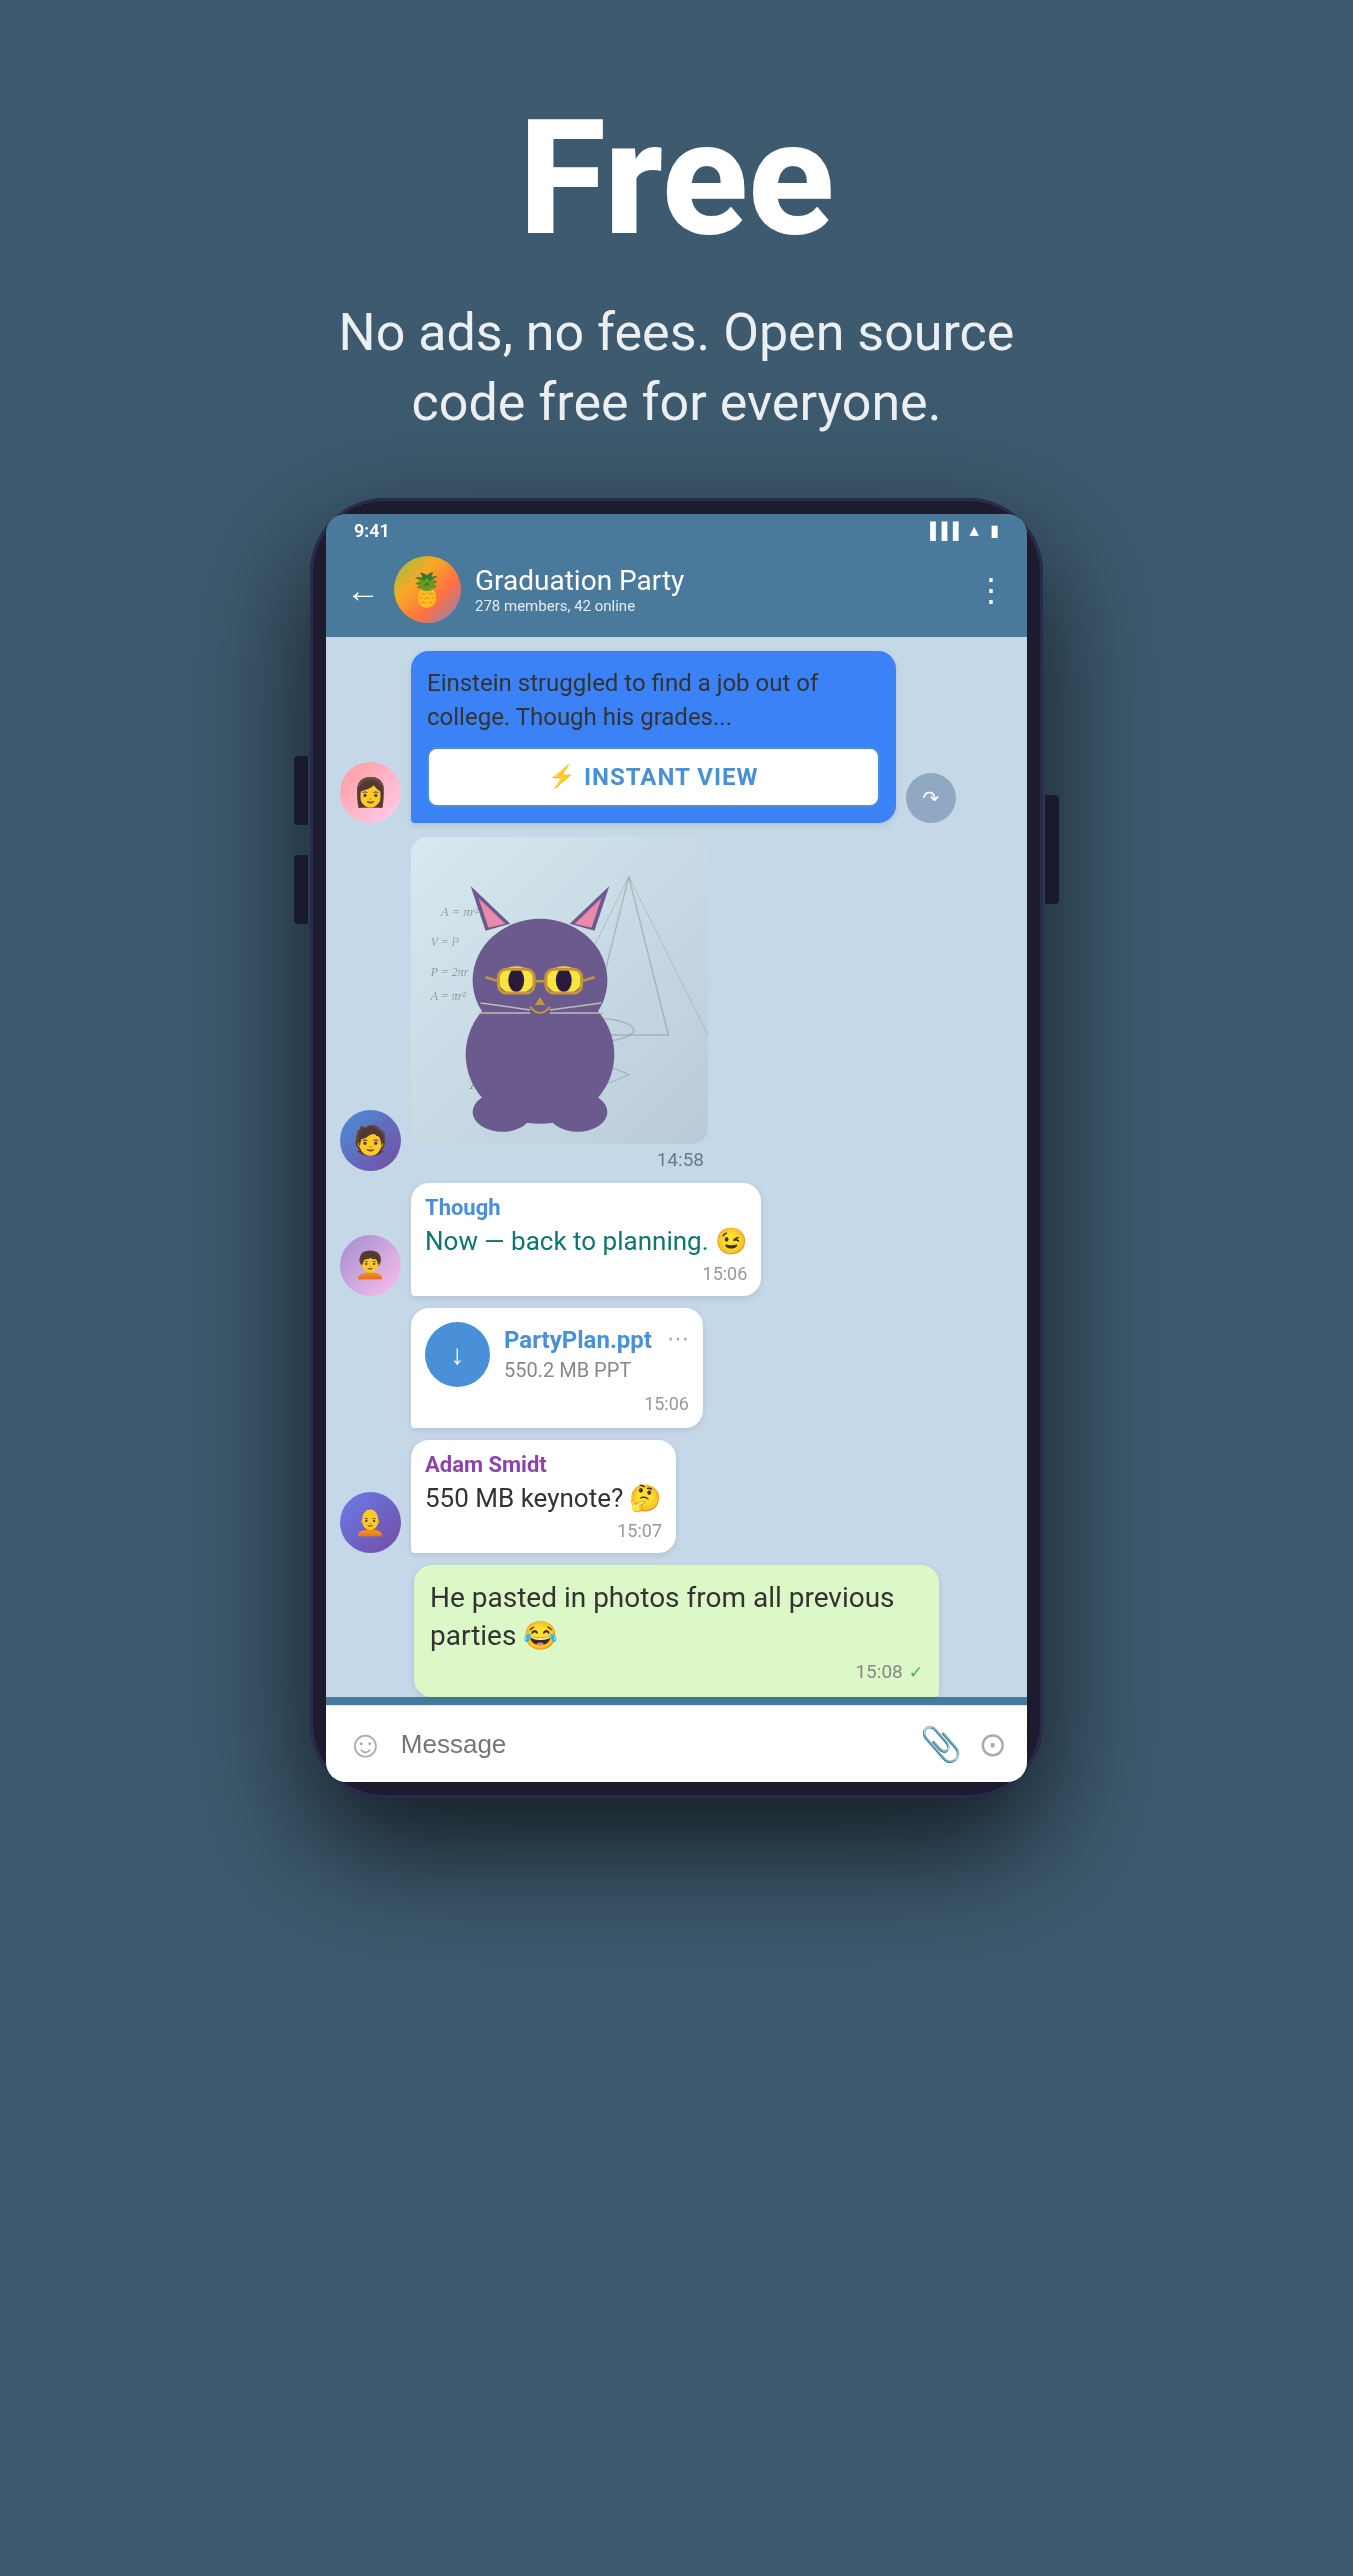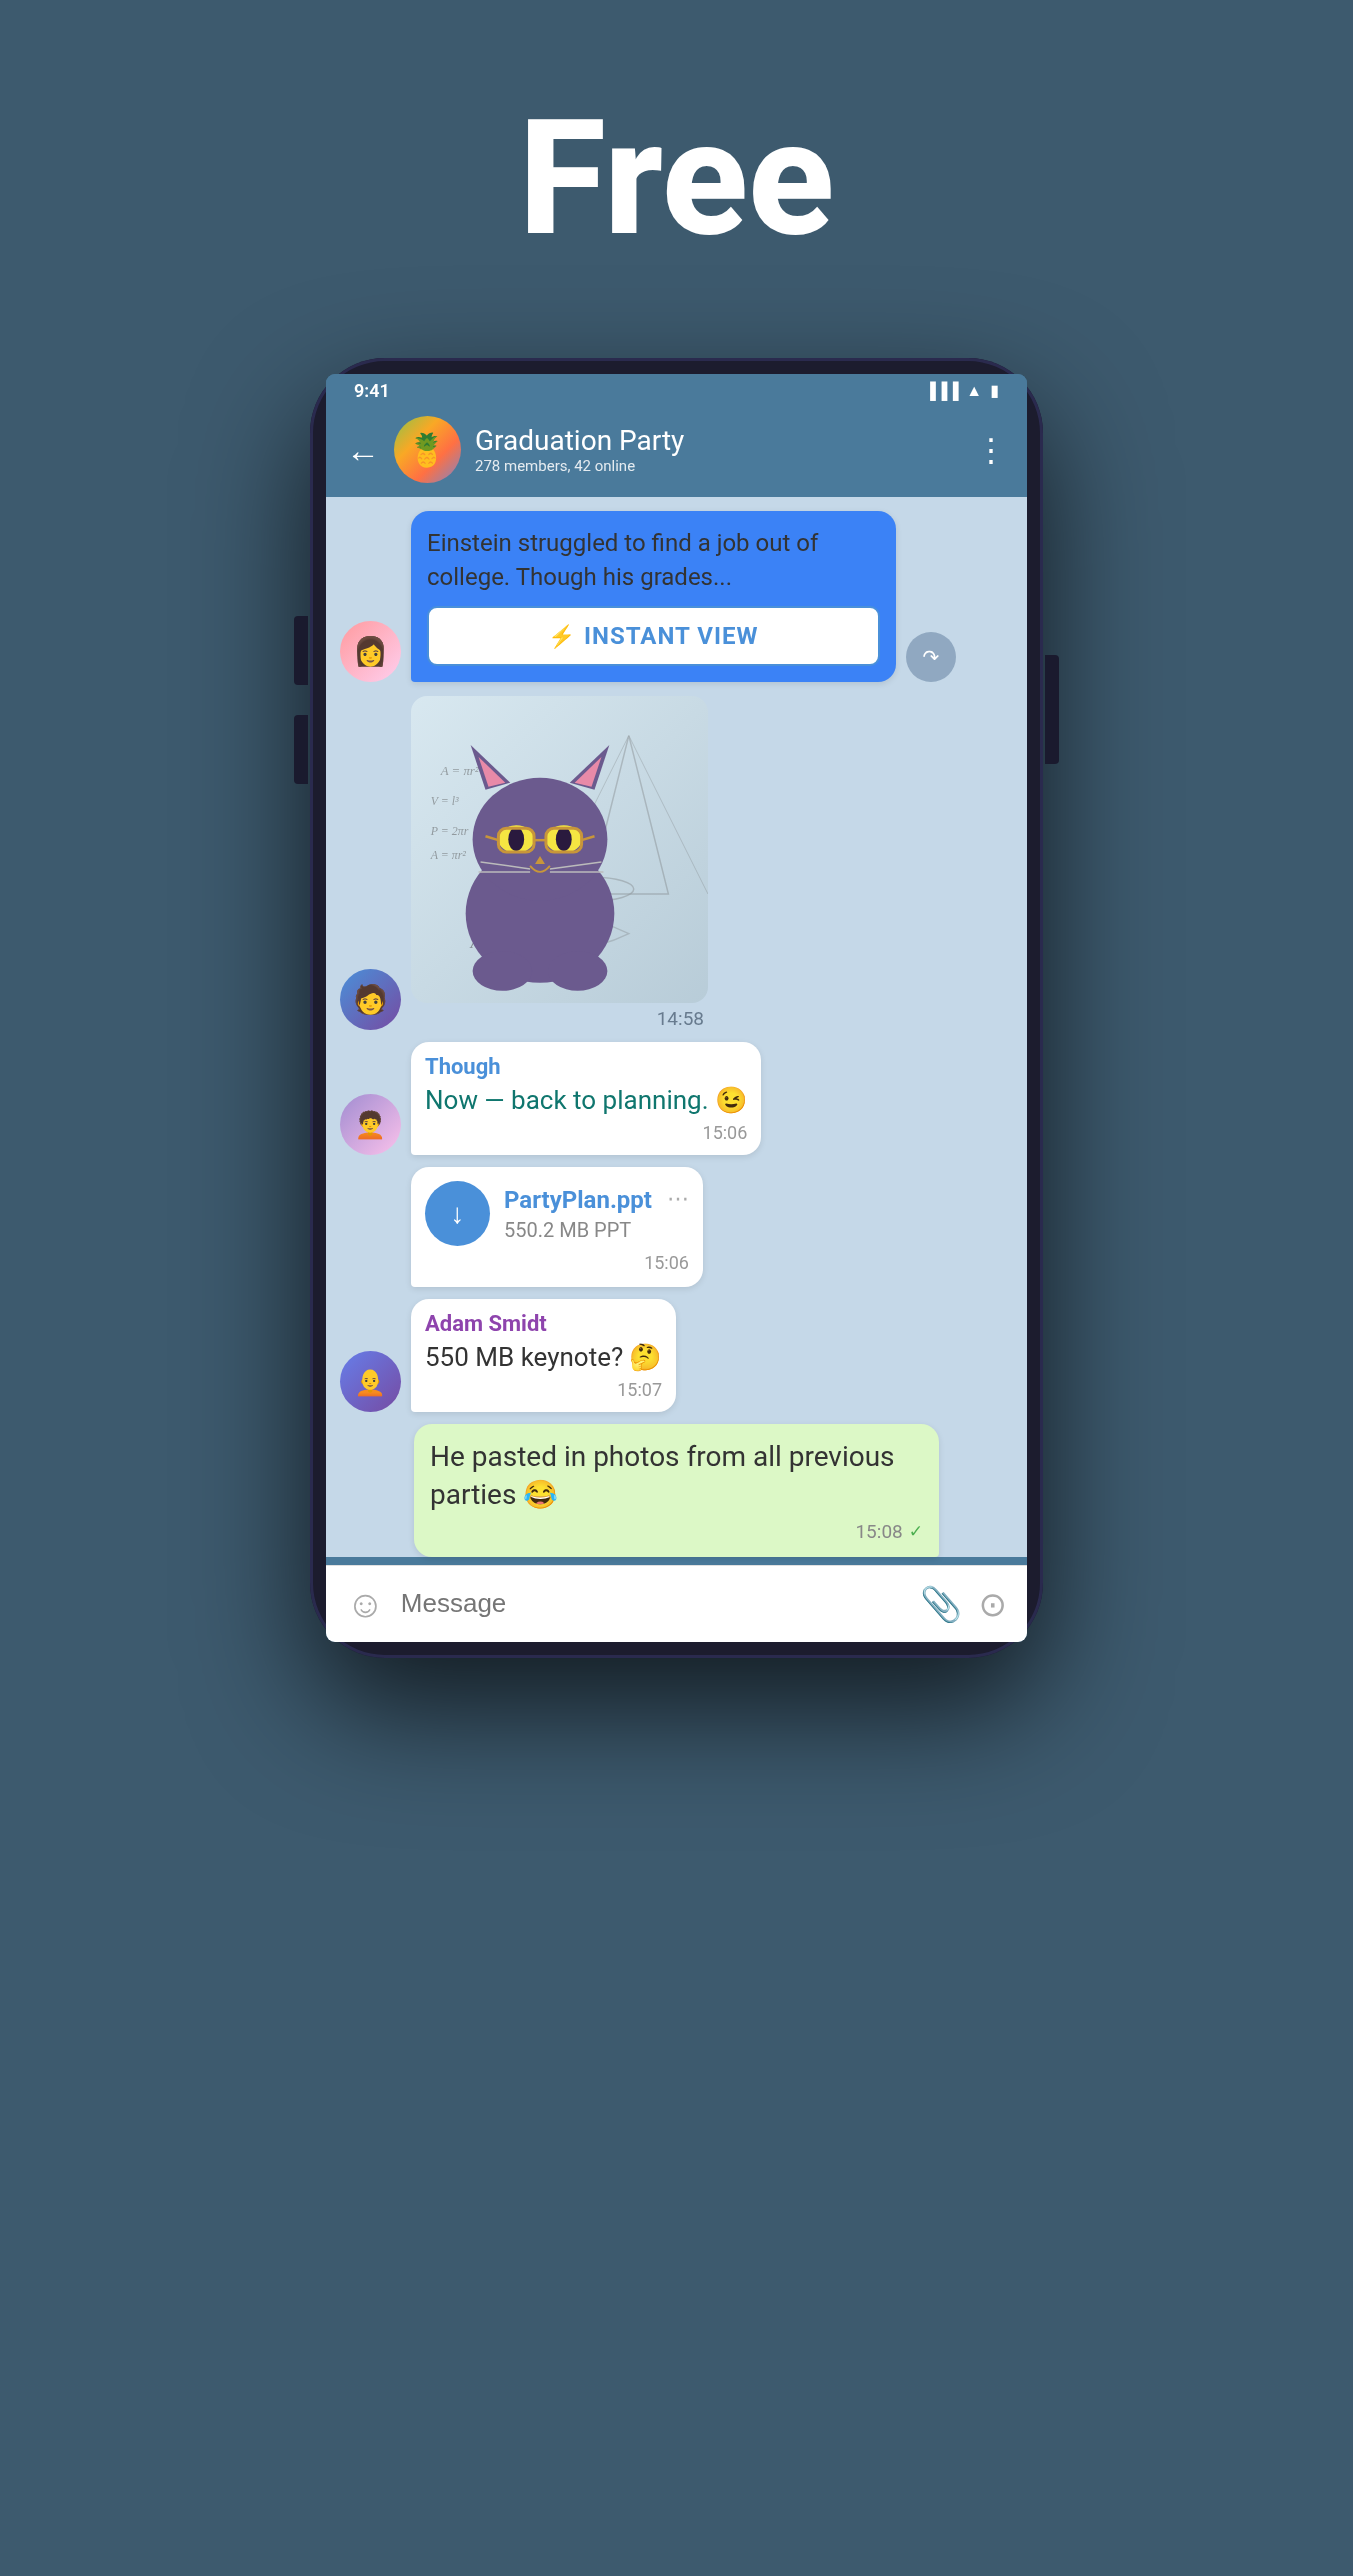--- a/index.html
+++ b/index.html
@@ -14,32 +14,33 @@
       flex-direction: column;
       align-items: center;
     }
 
   </style>
 </head>
 <body>
 
 <div style="text-align:center; padding: 99px 79px 50px; color:white; width:100%;">
   <h1 style="font-size:159px; font-weight:800; color:white; line-height:1.0; margin-bottom:40px;">Free</h1>
+  <p style="font-size:52px; font-weight:400; color:rgba(255,255,255,0.9); line-height:1.35; max-width:694px; margin:0 auto;">No ads, no fees. Open source code free for everyone.</p>
 </div>
 
 <div style="position:relative; width:733px; margin-top:10px;">
 
   <div style="position:absolute; left:-16px; top:258px; width:14px; height:69px; background:#1a1a2e; border-radius:4px 0 0 4px; z-index:10;"></div>
   <div style="position:absolute; left:-16px; top:357px; width:14px; height:69px; background:#1a1a2e; border-radius:4px 0 0 4px; z-index:10;"></div>
 
   <div style="position:absolute; right:-16px; top:297px; width:14px; height:109px; background:#1a1a2e; border-radius:0 4px 4px 0; z-index:10;"></div>
 
   <div style="background:#1c1c2e; border-radius:75px; padding:16px; box-shadow: 0 50px 119px rgba(0,0,0,0.7), inset 0 0 0 3px #2a2a4e;">
 
-    <div style="background:#4a7a9b; border-radius:9px; overflow:hidden;">
+    <div style="background:#4a7a9b; border-radius:20px; overflow:hidden;">
 
       <div style="background:#4a7a9b; height:32px; display:flex; align-items:center; justify-content:space-between; padding:0 28px;">
         <span style="color:white; font-size:18px; font-weight:600;">9:41</span>
         <div style="display:flex; gap:8px; color:white; font-size:16px;">
           <span>▐▐▐</span>
           <span>▲</span>
           <span>▮</span>
         </div>
       </div>
 

